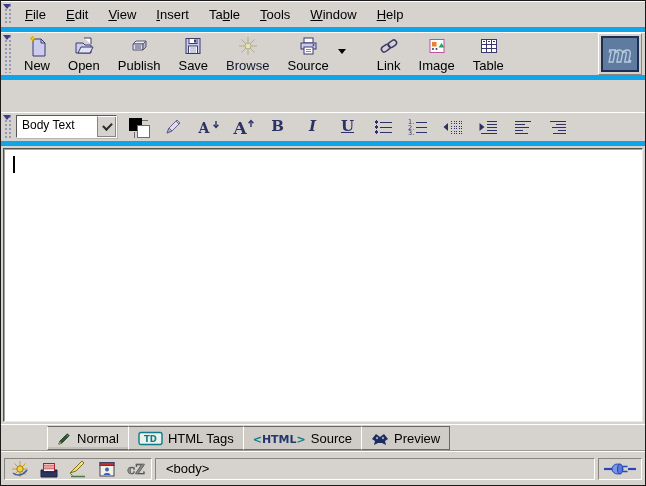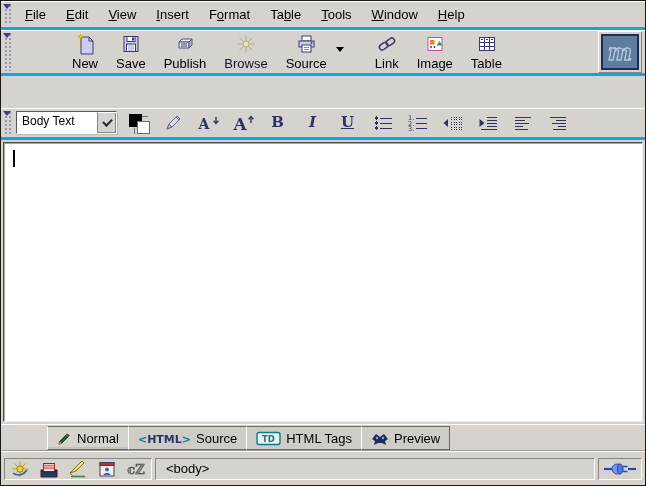--- a/index.html
+++ b/index.html
@@ -1,31 +1,31 @@
 <!DOCTYPE html>
 <html><head>
 <meta charset="utf-8">
 <style>
   html,body{margin:0;padding:0;}
   body{width:646px;height:486px;font-family:"Liberation Sans",sans-serif;-webkit-font-smoothing:antialiased;}
   .window{width:646px;height:486px;box-sizing:border-box;background:#d6d3ce;border:1px solid #1a1a1a;
           display:flex;flex-direction:column;overflow:hidden;}
   
   .sunken{border:1px solid;border-color:#87857e #ffffff #ffffff #87857e;}
-  .bar{box-shadow:inset 0 1px 0 #fff;border-bottom:3px solid #0ea5e9;display:flex;align-items:center;flex:none;}
+  .bar{box-shadow:inset 0 1px 0 #fff;border-bottom:5px solid #0ea5e9;display:flex;align-items:center;flex:none;}
   
   .grip{width:9px;align-self:stretch;margin:2px 3px 2px 2px;position:relative;flex:none;
         background-image:radial-gradient(circle at 2px 2px,#9896b4 1.1px,rgba(0,0,0,0) 1.4px);
         background-size:4px 4px;background-position:1px 9px;background-repeat:repeat;}
   .grip::before{content:"";position:absolute;top:1px;left:0;border:4px solid transparent;border-top:5px solid #3c3c8c;}
   
   .menubar{height:26px;padding-right:4px;}
   .menu-item{padding:3px 10px;font-size:13px;color:#000;cursor:default;white-space:nowrap;}
   
-  .toolbar{height:43px;gap:48px;}
+  .toolbar{height:43px;}
   .tb-btn{display:flex;flex-direction:column;align-items:center;justify-content:center;
           padding:1px 8px;font-size:13px;color:#000;gap:1px;border:1px solid transparent;}
   .tb-btn .icn{height:22px;display:grid;place-items:center;}
   .tb-btn.disabled{color:#0f172a;}
   .dd-arrow{width:0;height:0;border:4px solid transparent;border-top:5px solid #000;margin:0 6px 0 0;align-self:center;}
   .group-gap{width:16px;flex:none;}
   .throbber{margin-left:auto;margin-right:3px;width:42px;height:40px;display:grid;place-items:center;
             border:1px solid;border-color:#fff #87857e #87857e #fff;background:#d6d3ce;}
   
   .formatbar{height:29px;margin-top:32px;}
@@ -73,21 +73,20 @@
 
 <div class="window">
 
   <div class="menubar bar">
     <div class="grip"></div>
     <div id="menu-items" style="display:flex;">
         <span class="menu-item"><u>F</u><span>i</span><span>l</span><span>e</span></span>
         <span class="menu-item"><u>E</u><span>d</span><span>i</span><span>t</span></span>
         <span class="menu-item"><u>V</u><span>i</span><span>e</span><span>w</span></span>
         <span class="menu-item"><u>I</u><span>n</span><span>s</span><span>e</span><span>r</span><span>t</span></span>
-        <span class="menu-item"><span>F</span><u>o</u><span>r</span><span>m</span><span>a</span><span>t</span></span>
         <span class="menu-item"><span>T</span><span>a</span><u>b</u><span>l</span><span>e</span></span>
         <span class="menu-item"><u>T</u><span>o</span><span>o</span><span>l</span><span>s</span></span>
         <span class="menu-item"><u>W</u><span>i</span><span>n</span><span>d</span><span>o</span><span>w</span></span>
         <span class="menu-item"><u>H</u><span>e</span><span>l</span><span>p</span></span>
       </div>
   </div>
 
   <div class="toolbar bar">
     <div class="grip"></div>
     <div id="toolbar-items" style="display:flex;align-items:center;flex:1;align-self:stretch;">
@@ -96,43 +95,53 @@
             <svg width="22" height="22" viewBox="0 0 22 22">
               <path d="M7 4h8l4 4v13H7z" fill="#ccccee" stroke="#3a3a6e"></path>
               <path d="M15 4v4h4" fill="none" stroke="#3a3a6e"></path>
               <g stroke="#caa820">
                 <path d="M6.5 1v5M4 3.5h5M4.8 1.8l3.4 3.4M8.2 1.8L4.8 5.2"></path>
               </g>
               <circle cx="6.5" cy="3.5" r="1.3" fill="#ffe24a" stroke="#caa820"></circle>
             </svg>
           </span>
           <span>New</span>
+        </div>
+        <div class="tb-btn">
+          <span class="icn">
+            <svg width="22" height="22" viewBox="0 0 22 22">
+              <path d="M11 3h7v6" fill="#fff" stroke="#3a3a6e"></path>
+              <path d="M3 8h7l2 2h6v8H3z" fill="#ccccee" stroke="#3a3a6e"></path>
+              <path d="M5 18l3-6h12l-3 6z" fill="#e2e2f5" stroke="#3a3a6e"></path>
+            </svg>
+          </span>
+          <span>Open</span>
+        </div>
+        <div class="tb-btn">
+          <span class="icn">
+            <svg width="22" height="22" viewBox="0 0 22 22">
+              <path d="M5 9l3-3h10l-3 3z" fill="#efefef" stroke="#55557a"></path>
+              <path d="M5 9h10v6H5z" fill="#dcdcec" stroke="#55557a"></path>
+              <path d="M15 9l3-3v6l-3 3z" fill="#b8b8c8" stroke="#55557a"></path>
+              <path d="M7 11h6M7 13h6" stroke="#55557a"></path>
+            </svg>
+          </span>
+          <span>Publish</span>
         </div>
         <div class="tb-btn">
           <span class="icn">
             <svg width="22" height="22" viewBox="0 0 22 22">
               <rect x="4" y="3.5" width="14" height="15" fill="#ccccee" stroke="#3a3a6e"></rect>
               <rect x="7" y="3.5" width="8" height="5" fill="#fff" stroke="#3a3a6e"></rect>
               <rect x="12" y="4.5" width="2" height="3" fill="#3a3a6e"></rect>
               <rect x="6.5" y="11" width="9" height="7.5" fill="#fff" stroke="#3a3a6e"></rect>
               <path d="M8 13h6M8 15h6M8 17h6" stroke="#9a9ac0"></path>
             </svg>
           </span>
           <span>Save</span>
-        </div>
-        <div class="tb-btn">
-          <span class="icn">
-            <svg width="22" height="22" viewBox="0 0 22 22">
-              <path d="M5 9l3-3h10l-3 3z" fill="#efefef" stroke="#55557a"></path>
-              <path d="M5 9h10v6H5z" fill="#dcdcec" stroke="#55557a"></path>
-              <path d="M15 9l3-3v6l-3 3z" fill="#b8b8c8" stroke="#55557a"></path>
-              <path d="M7 11h6M7 13h6" stroke="#55557a"></path>
-            </svg>
-          </span>
-          <span>Publish</span>
         </div>
         <div class="tb-btn disabled">
           <span class="icn">
             <svg width="22" height="22" viewBox="0 0 22 22">
               <g stroke="#b4ae84">
                 <path d="M11 2v18M2 11h18M4.5 4.5l13 13M17.5 4.5l-13 13"></path>
               </g>
               <circle cx="11" cy="11" r="3" fill="#e7e2b2" stroke="#b4ae84"></circle>
             </svg>
           </span>
@@ -331,31 +340,31 @@
           <span class="icn">
             <svg width="15" height="15" viewBox="0 0 16 16">
               <path d="M2 14l3-1 8-8-2-2-8 8z" fill="#2f5a35" stroke="#1e3a22"></path>
               <path d="M2 14l1-3 2 2z" fill="#a8a850"></path>
               <path d="M10 4l2 2" stroke="#7aa07e"></path>
             </svg>
           </span>
           <span>Normal</span>
         </div>
         <div class="tab">
-          <span><span class="tab-angle">&lt;</span><span class="tab-word">HTML</span><span class="tab-angle">&gt;</span></span>
-          <span>Source</span>
-        </div>
-        <div class="tab">
           <span class="icn">
             <svg width="25" height="15" viewBox="0 0 25 15">
               <rect x="1" y="1.5" width="23" height="12" rx="2" fill="#eaf2ea" stroke="#0e7a8a" stroke-width="1.4"></rect>
               <text x="12.5" y="11" text-anchor="middle" font-family="DejaVu Sans,sans-serif" font-weight="bold" font-size="8.5" fill="#0e7a8a">TD</text>
             </svg>
           </span>
           <span>HTML Tags</span>
+        </div>
+        <div class="tab">
+          <span><span class="tab-angle">&lt;</span><span class="tab-word">HTML</span><span class="tab-angle">&gt;</span></span>
+          <span>Source</span>
         </div>
         <div class="tab">
           <span class="icn">
             <svg width="18" height="15" viewBox="0 0 18 15">
               <path d="M1 8l4-5 4 3 4-3 4 5-3 2 1 4-4-2h-4l-4 2 1-4z" fill="#1c2c5e"></path>
               <circle cx="6" cy="7" r="1.2" fill="#8fa3c8"></circle>
               <circle cx="12" cy="7" r="1.2" fill="#8fa3c8"></circle>
             </svg>
           </span>
           <span>Preview</span>

